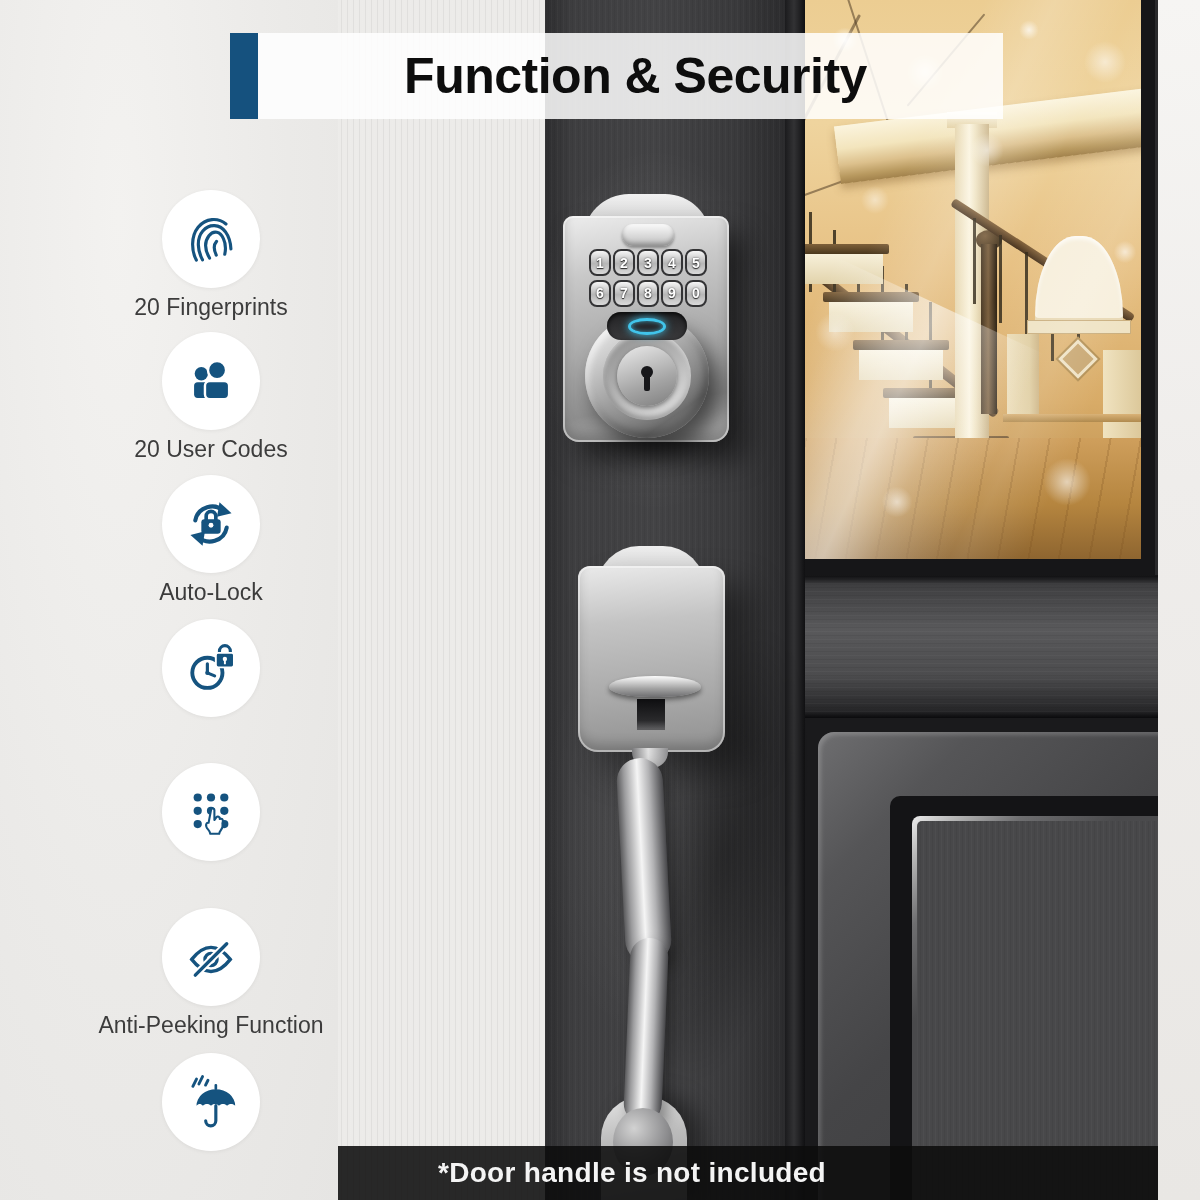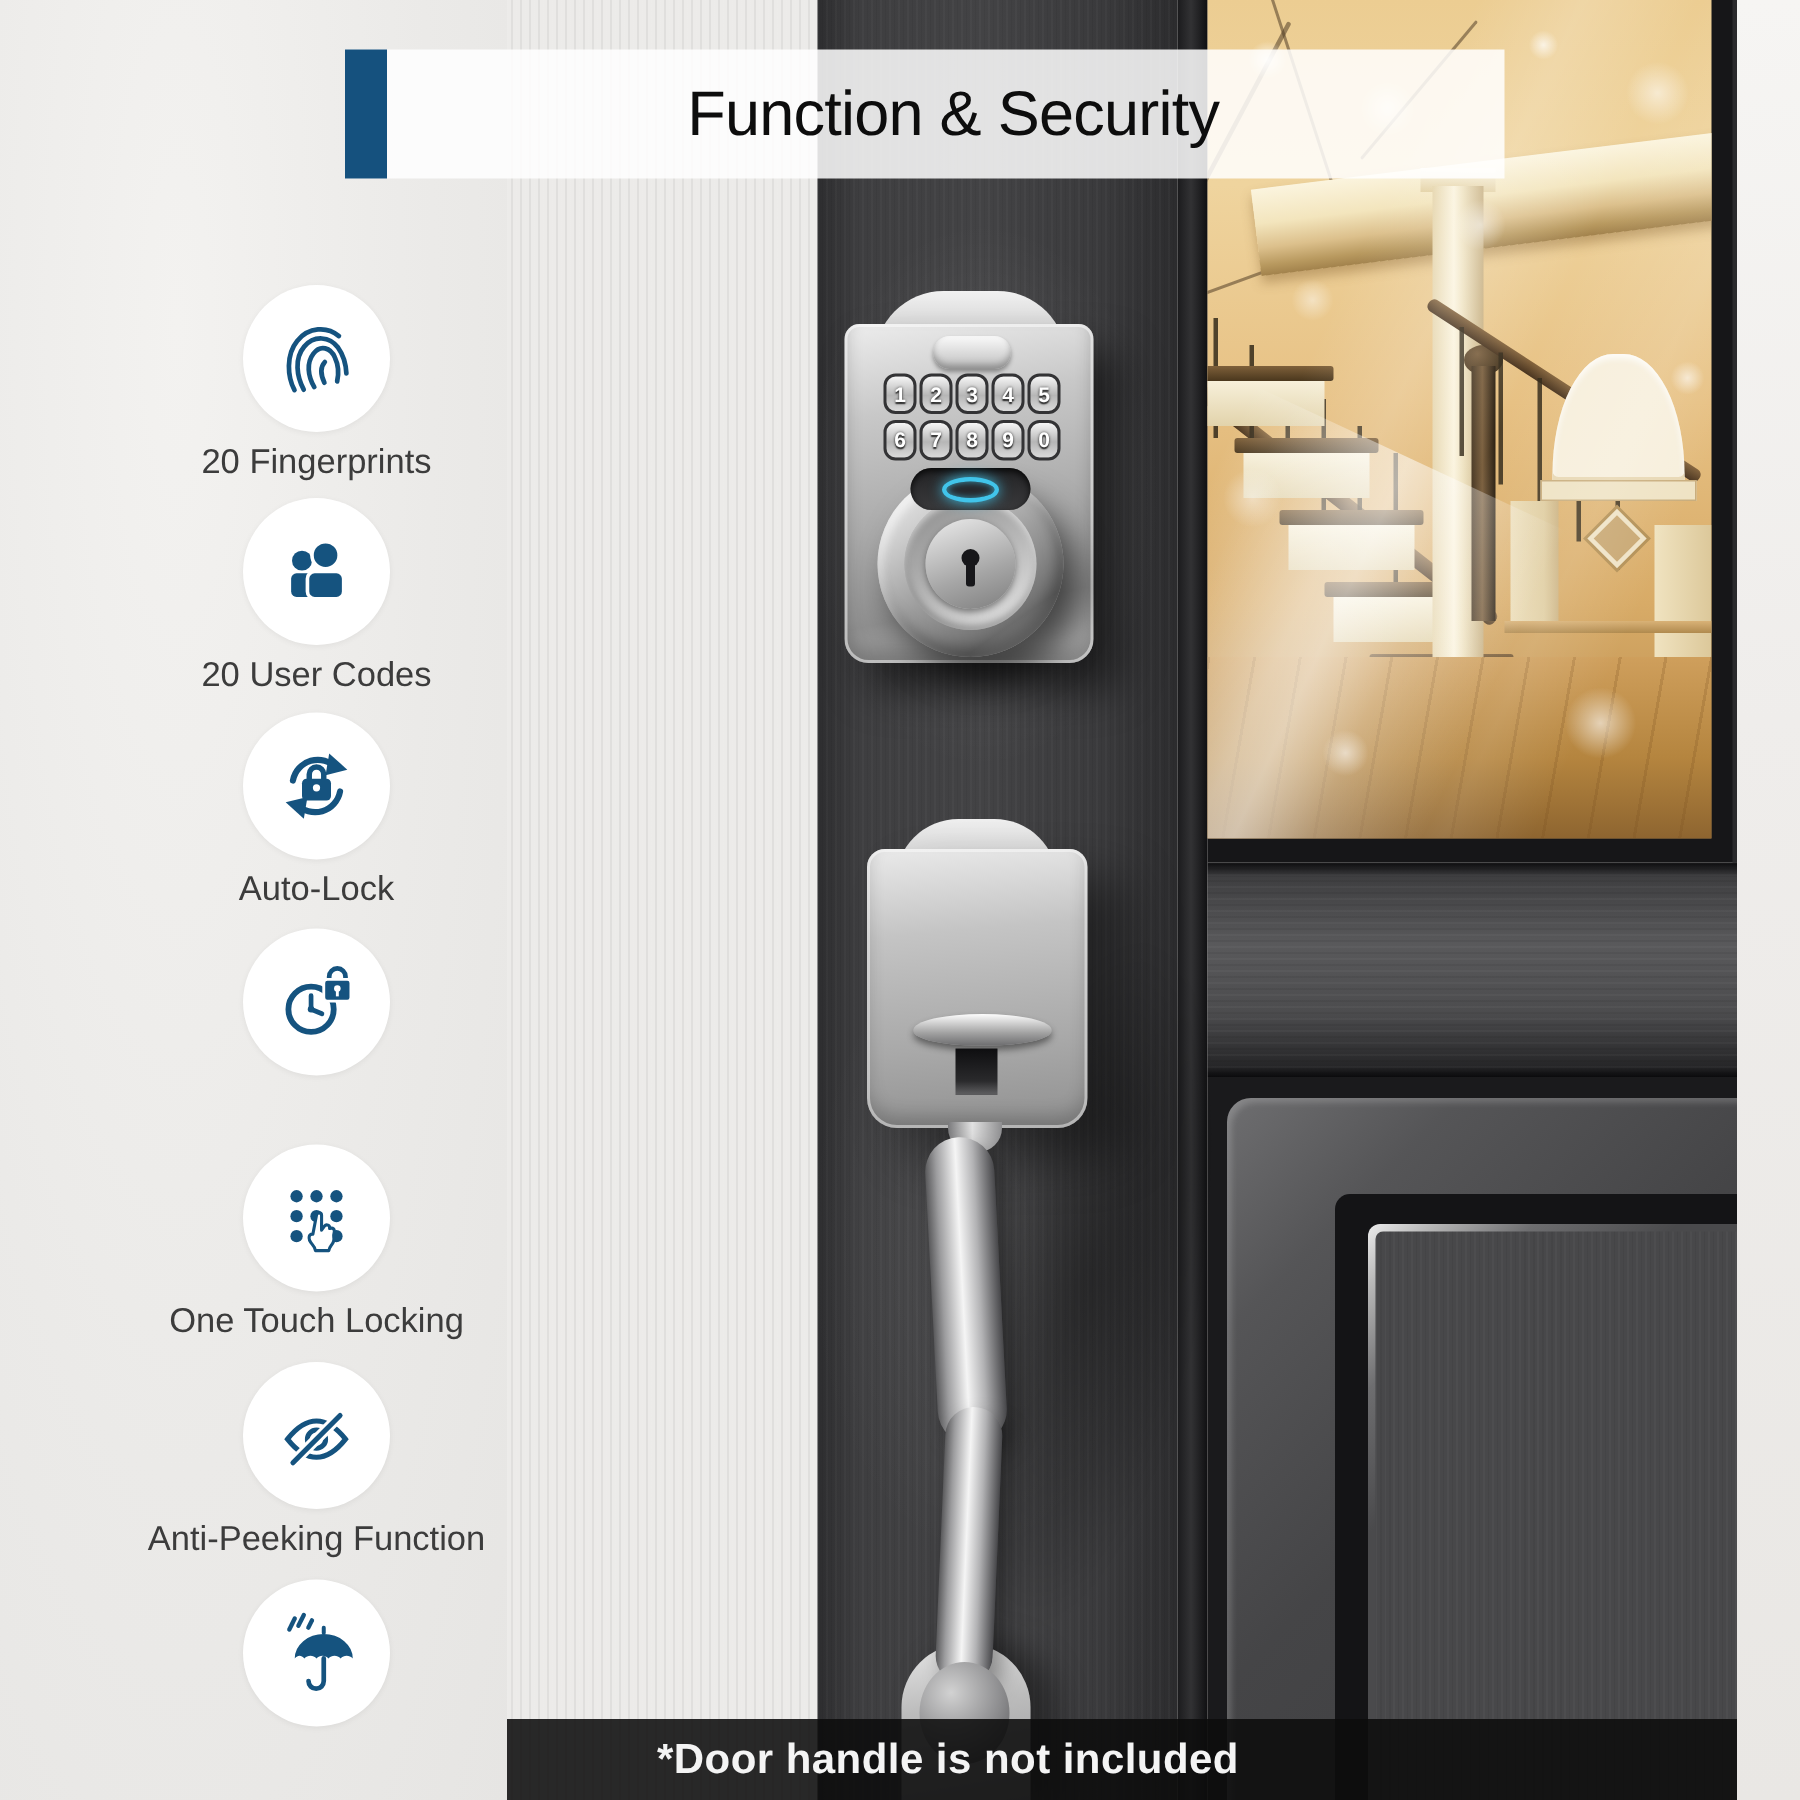--- a/index.html
+++ b/index.html
@@ -143,21 +143,21 @@
     box-shadow:6px 8px 14px rgba(0,0,0,.35);}
   .hs-bplate{left:601px;top:1096px;width:86px;height:104px;border-radius:42px 42px 0 0;
     background:linear-gradient(170deg,#e6e6e6,#bcbcbc 40%,#969698);box-shadow:16px 0 22px rgba(0,0,0,.4);}
   .hs-ball{left:613px;top:1108px;width:60px;height:68px;border-radius:50%;
     background:radial-gradient(circle at 35% 30%,#d2d2d2,#8c8c8e 55%,#4c4c4e);}
 
   
   .title-band{left:230px;top:33px;width:773px;height:86px;background:rgba(255,255,255,.85);}
   .title-accent{left:230px;top:33px;width:28px;height:86px;}
   .title-text{left:268px;top:33px;width:735px;height:86px;display:flex;align-items:center;justify-content:center;
-    font-size:42px;font-weight:normal;letter-spacing:-.5px;color:#0d0d0d;}
+    font-size:50px;font-weight:bold;letter-spacing:-.5px;color:#0d0d0d;}
   .caption{left:338px;top:1146px;width:820px;height:54px;background:rgba(13,13,13,.88);
     display:flex;align-items:center;z-index:40;}
   .caption span{position:static;padding-left:100px;font-size:28px;font-weight:600;color:#f4f4f4;letter-spacing:.3px;}
   .feature{width:230px;left:96px;text-align:center;}
   .f-circle{position:relative!important;width:98px;height:98px;margin:0 auto;border-radius:50%;background:#fff;
     display:flex;align-items:center;justify-content:center;box-shadow:0 1px 4px rgba(0,0,0,.06);}
   .f-label{position:relative!important;display:block;margin-top:6px;font-size:23px;color:#3c3c3c;white-space:nowrap;}
   svg{position:static!important;}
 </style>
 </head>
@@ -347,21 +347,20 @@
             <circle cx="35" cy="12" r="3.4"></circle>
           <circle cx="13" cy="23" r="3.4"></circle>
             <circle cx="24" cy="23" r="3.4"></circle>
             <circle cx="35" cy="23" r="3.4"></circle>
           <circle cx="13" cy="34" r="3.4"></circle>
             <circle cx="35" cy="34" r="3.4"></circle>
         </g>
         <path d="M24 22.5c0-1.8 2.8-1.8 2.8 0v8.2l1.6-2.2c1-1.4 3.2-.5 2.8 1.3 0 0 2.2-.9 2.6 1 .3 1.5-.7 2.2-.3 3.6.5 2.1-.4 3.6-1.5 4.9-1 1.2-1.2 2.7-1.2 2.7h-7.4s-.3-1.9-1.7-3.4c-1.3-1.4-2.1-2.8-1.7-4.4.4-1.5 2-1.3 2-1.3z" fill="#fff" stroke="#15537f" stroke-width="1.7" stroke-linejoin="round"></path>
       </svg>
     </div>
-    <span class="f-label">One Touch Locking</span>
   </div>
 
   <div class="feature" style="top:908px">
     <div class="f-circle">
       <svg width="58" height="58" viewBox="0 0 48 48">
         <path d="M8 26c5.5-7 11-10 16-10s10.5 3 16 10c-5.5 7-11 10-16 10S13.5 33 8 26z" fill="none" stroke="#15537f" stroke-width="2.8"></path>
         <circle cx="24" cy="26" r="5" fill="none" stroke="#15537f" stroke-width="2.8"></circle>
         <line x1="11" y1="39" x2="37" y2="13" stroke="#fff" stroke-width="6"></line>
         <line x1="11" y1="39" x2="37" y2="13" stroke="#15537f" stroke-width="2.8" stroke-linecap="round"></line>
       </svg>

